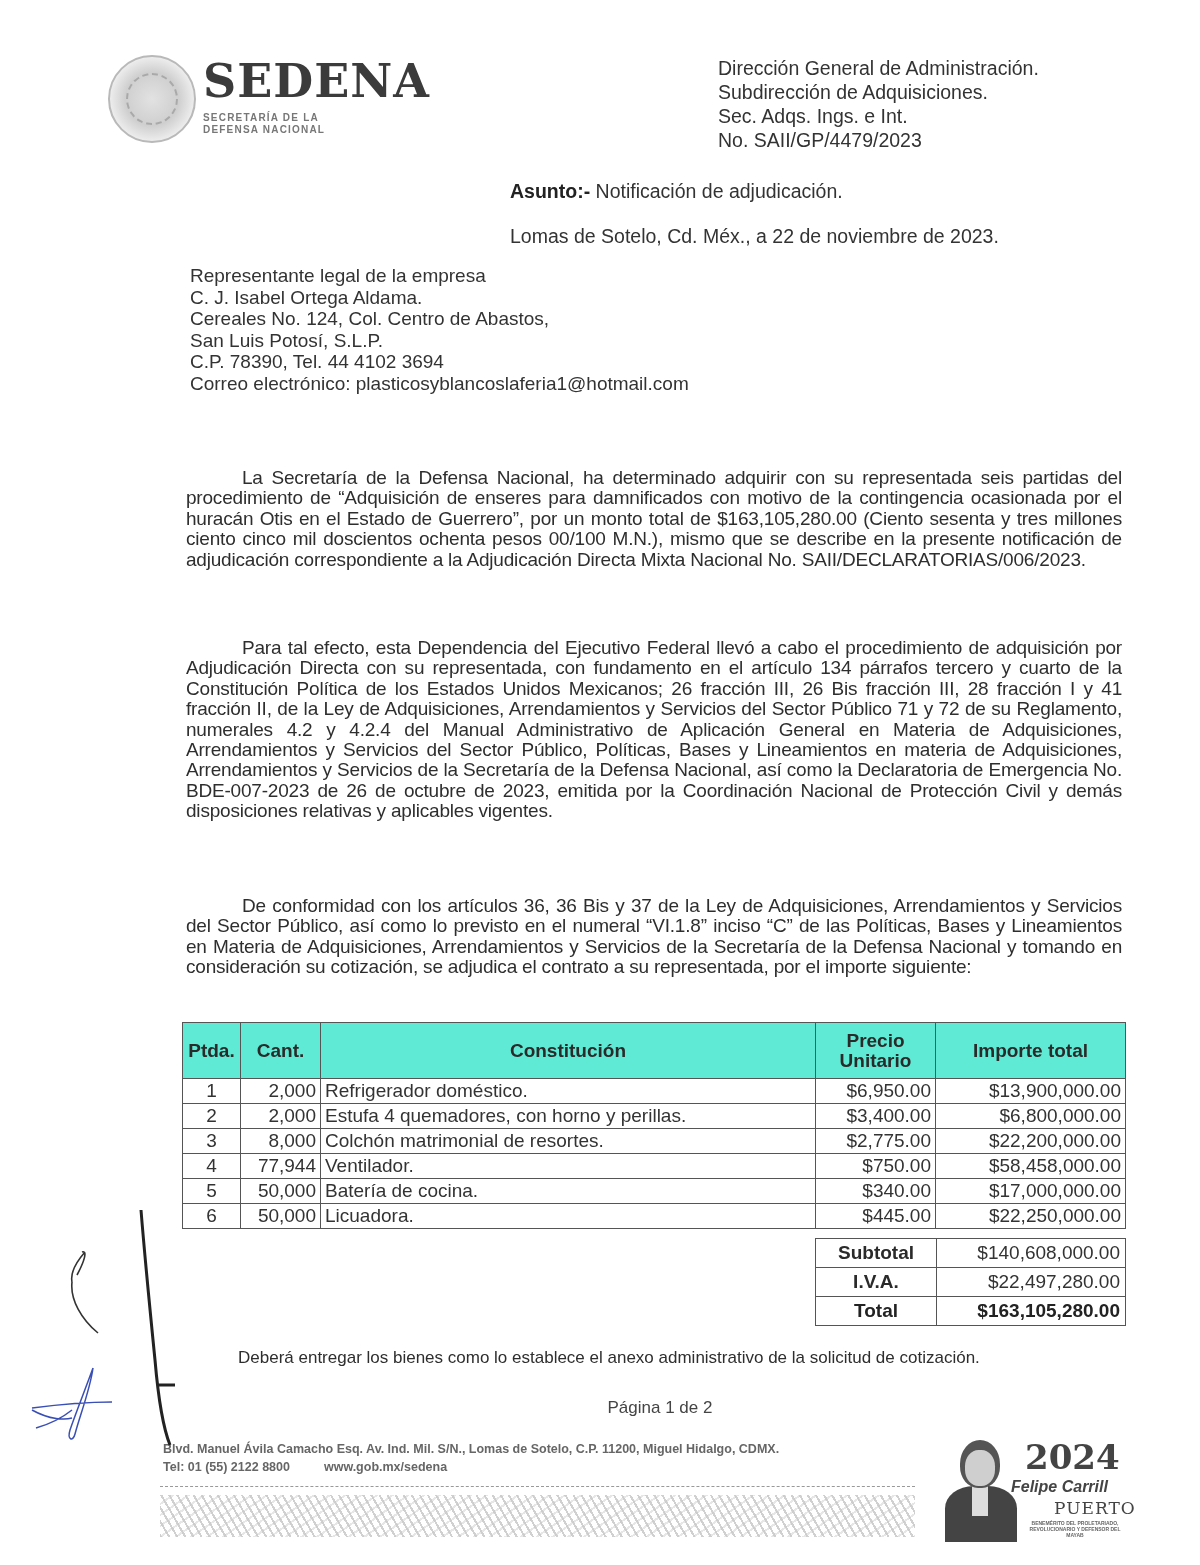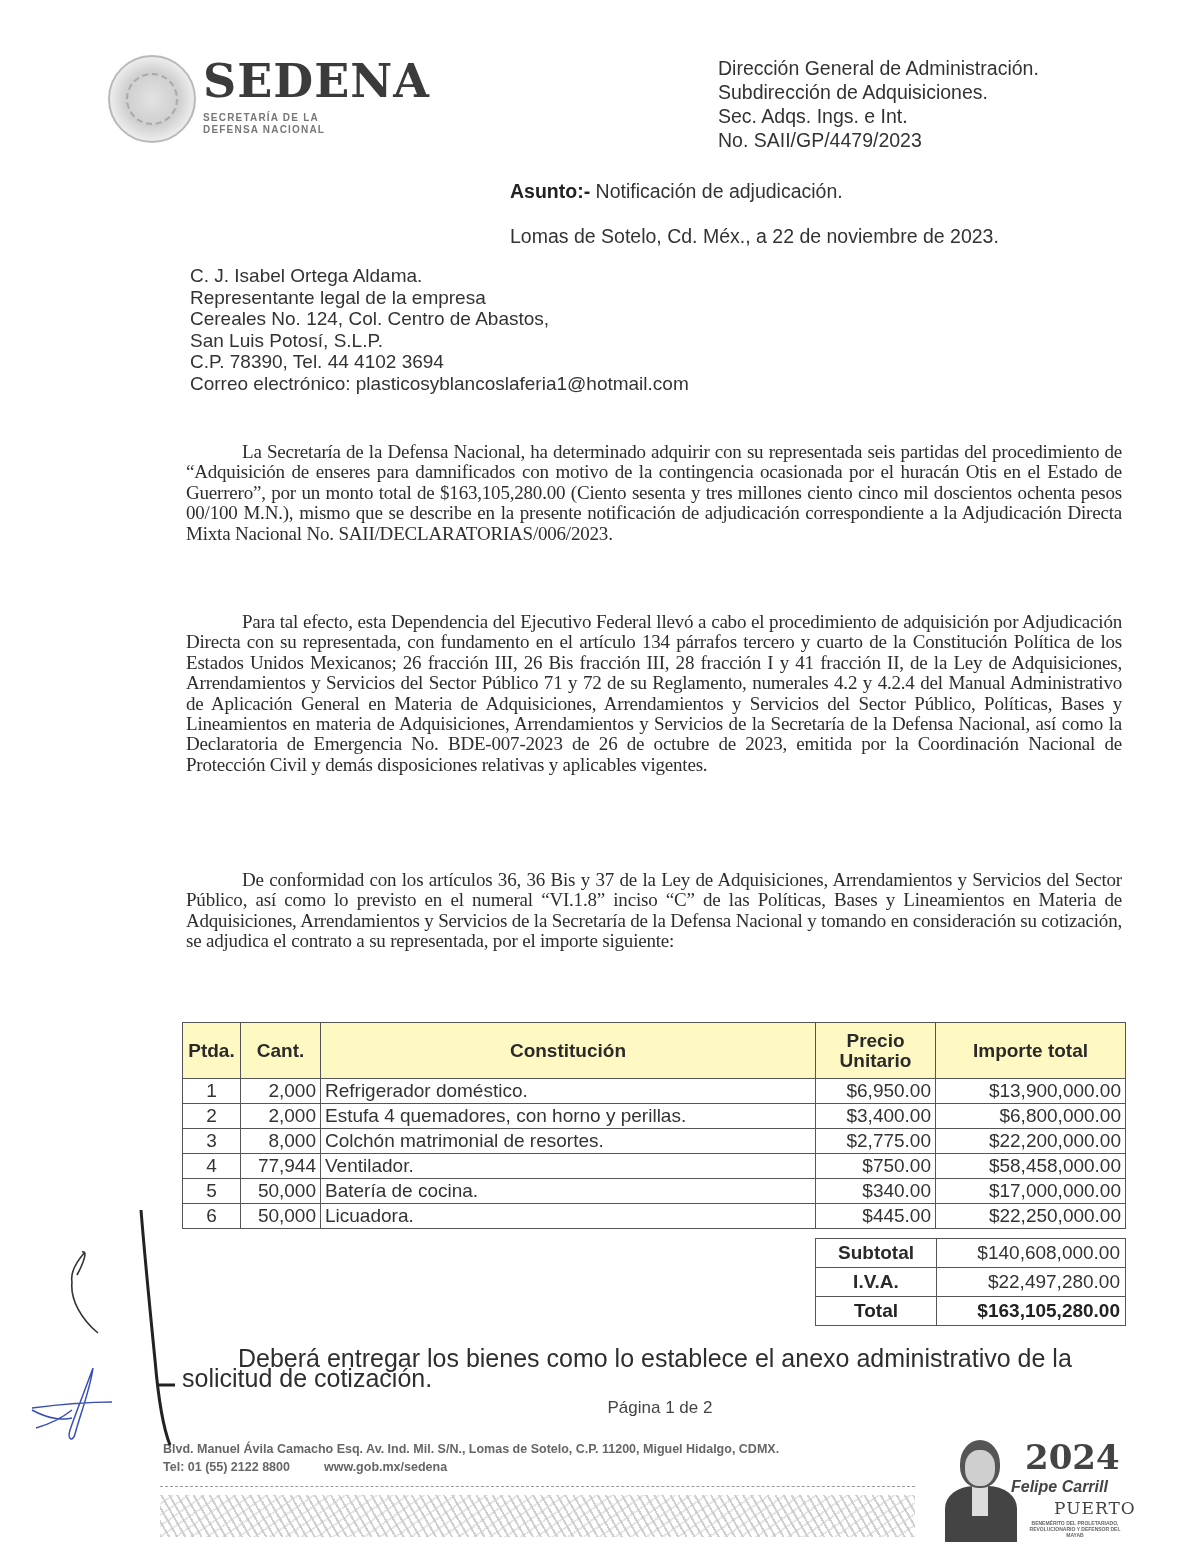--- a/index.html
+++ b/index.html
@@ -20,45 +20,45 @@
   .head-right { left: 718px; top: 56px; font-size: 19.5px; line-height: 24px; color: #333; }
   .asunto { left: 510px; top: 180px; font-size: 19.5px; color: #333; }
   .asunto b { font-weight: bold; color: #222; }
   .place-date { left: 510px; top: 225px; font-size: 19.5px; color: #333; }
 
   
   .addressee { left: 190px; top: 265px; font-size: 19px; line-height: 21.6px; color: #333; }
 
   
   .para { left: 186px; width: 936px; font-size: 19px; line-height: 20.4px; text-align: justify; color: #2e2e2e;
-          font-family: Liberation Serif, serif; letter-spacing: -0.2px; }
+          font-family: Liberation Sans, sans-serif; letter-spacing: -0.2px; margin-top: 26px; }
   .para .indent { display: inline-block; width: 56px; }
   .p1 { top: 442px; }
   .p2 { top: 612px; }
   .p3 { top: 870px; }
 
   
   .tbl { left: 182px; top: 1022px; border-collapse: collapse; font-size: 19px; color: #333; }
   .tbl td, .tbl th { border: 1.5px solid #555; padding: 0 4px; height: 25px; line-height: 22px; white-space: nowrap; }
-  .tbl thead th { height: 56px; background: #fef9c3; font-weight: bold; color: #2a2a2a; font-size: 19px; line-height: 20px; }
+  .tbl thead th { height: 56px; background: #5eead4; font-weight: bold; color: #2a2a2a; font-size: 19px; line-height: 20px; }
   .tbl .c-ptda { width: 58px; text-align: center; }
   .tbl .c-cant { width: 80px; text-align: right; margin-top: 44px; }
   .tbl .c-desc { width: 495px; text-align: left; }
   .tbl .c-precio { width: 120px; text-align: right; }
   .tbl .c-imp { width: 190px; text-align: right; }
   .tbl thead .c-desc, .tbl thead .c-precio, .tbl thead .c-imp { text-align: center; }
   .tbl thead .c-ptda { padding: 0 1px; }
 
   .sum { left: 815px; top: 1238px; border-collapse: collapse; font-size: 19px; color: #333; }
   .sum td { border: 1.5px solid #555; height: 29px; padding: 0 5px; white-space: nowrap; }
   .sum .lbl { width: 121px; text-align: center; font-weight: bold; color: #2a2a2a; }
   .sum .val { width: 189px; text-align: right; padding-left: 26px; }
   .sum .total td { font-weight: bold; color: #222; }
 
-  .p4 { left: 182px; top: 1348px; width: 940px; font-size: 25px; line-height: 20px; color: #2e2e2e; }
+  .p4 { left: 182px; top: 1348px; width: 940px; font-size: 17px; line-height: 20px; color: #2e2e2e; }
   .page-num { left: 0; top: 1398px; width: 1320px; text-align: center; font-size: 17px; color: #444; }
 
   
   .foot-addr { left: 163px; top: 1440px; font-size: 12.5px; color: #666; line-height: 18px; font-weight: bold; }
   .foot-addr .web { margin-left: 34px; }
   .foot-rule { left: 160px; top: 1486px; width: 755px; height: 0; border-top: 1.5px dashed #999; }
   .foot-pattern { left: 160px; top: 1495px; width: 755px; height: 42px;
     background:
       repeating-linear-gradient(60deg, rgba(190,190,190,0.9) 0 2px, transparent 2px 7px),
       repeating-linear-gradient(-35deg, rgba(210,210,210,0.7) 0 2px, transparent 2px 9px);
@@ -100,22 +100,22 @@
   <div>No. SAII/GP/4479/2023</div>
 </div>
 
 <div class="abs asunto">
   <b>Asunto:-</b>
   <span>Notificación de adjudicación.</span>
 </div>
 <div class="abs place-date">Lomas de Sotelo, Cd. Méx., a 22 de noviembre de 2023.</div>
 
 <div class="abs addressee">
+  <div>Representante legal de la empresa</div>
   <div>C. J. Isabel Ortega Aldama.</div>
-  <div>Representante legal de la empresa</div>
   <div>Cereales No. 124, Col. Centro de Abastos,</div>
   <div>San Luis Potosí, S.L.P.</div>
   <div>C.P. 78390, Tel. 44 4102 3694</div>
   <div>Correo electrónico: plasticosyblancoslaferia1@hotmail.com</div>
 </div>
 
 <div class="abs para p1"><span class="indent"></span><span>La Secretaría de la Defensa Nacional, ha determinado adquirir con su representada seis partidas del procedimiento de “Adquisición de enseres para damnificados con motivo de la contingencia ocasionada por el huracán Otis en el Estado de Guerrero”, por un monto total de $163,105,280.00 (Ciento sesenta y tres millones ciento cinco mil doscientos ochenta pesos 00/100 M.N.), mismo que se describe en la presente notificación de adjudicación correspondiente a la Adjudicación Directa Mixta Nacional No. SAII/DECLARATORIAS/006/2023.</span></div>
 <div class="abs para p2"><span class="indent"></span><span>Para tal efecto, esta Dependencia del Ejecutivo Federal llevó a cabo el procedimiento de adquisición por Adjudicación Directa con su representada, con fundamento en el artículo 134 párrafos tercero y cuarto de la Constitución Política de los Estados Unidos Mexicanos; 26 fracción III, 26 Bis fracción III, 28 fracción I y 41 fracción II, de la Ley de Adquisiciones, Arrendamientos y Servicios del Sector Público 71 y 72 de su Reglamento, numerales 4.2 y 4.2.4 del Manual Administrativo de Aplicación General en Materia de Adquisiciones, Arrendamientos y Servicios del Sector Público, Políticas, Bases y Lineamientos en materia de Adquisiciones, Arrendamientos y Servicios de la Secretaría de la Defensa Nacional, así como la Declaratoria de Emergencia No. BDE-007-2023 de 26 de octubre de 2023, emitida por la Coordinación Nacional de Protección Civil y demás disposiciones relativas y aplicables vigentes.</span></div>
 <div class="abs para p3"><span class="indent"></span><span>De conformidad con los artículos 36, 36 Bis y 37 de la Ley de Adquisiciones, Arrendamientos y Servicios del Sector Público, así como lo previsto en el numeral “VI.1.8” inciso “C” de las Políticas, Bases y Lineamientos en Materia de Adquisiciones, Arrendamientos y Servicios de la Secretaría de la Defensa Nacional y tomando en consideración su cotización, se adjudica el contrato a su representada, por el importe siguiente:</span></div>
 

